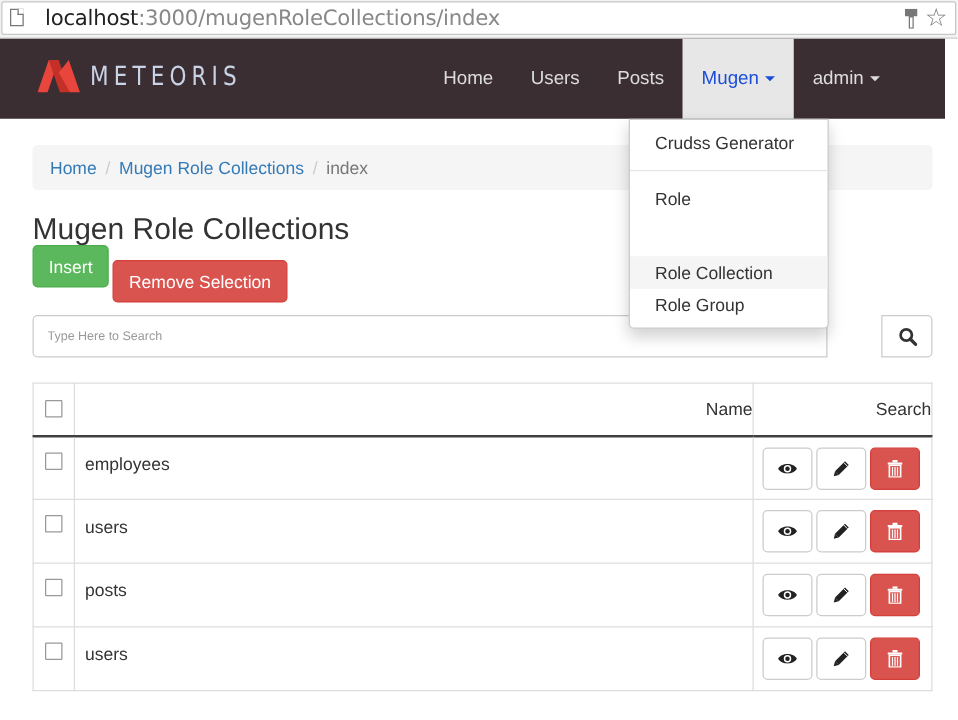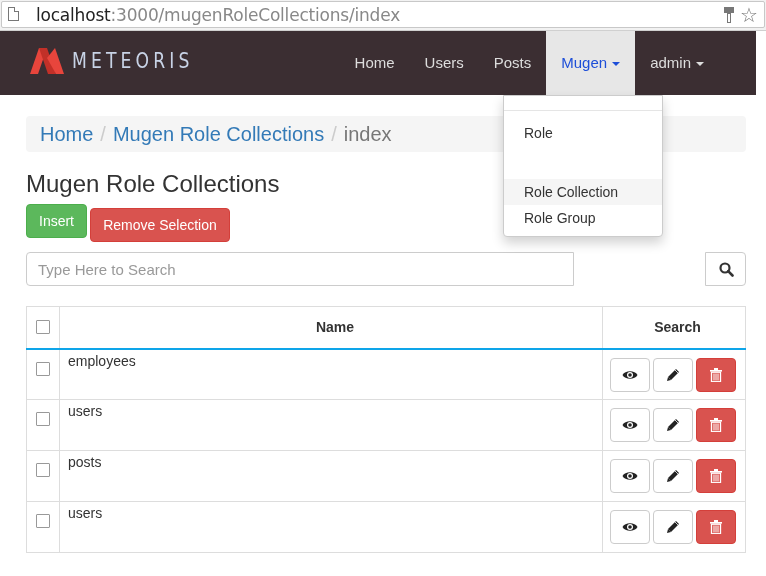--- a/index.html
+++ b/index.html
@@ -21,47 +21,47 @@
   .nav { position: absolute; right: 0; top: 0; height: 64px; display: flex; }
   .nav-item { height: 64px; line-height: 64px; padding: 0 15px; color: #ddd; font-size: 15px; cursor: pointer; }
   .nav-item.active { background: #e7e7e7; color: #1d4ed8; }
   .caret { display: inline-block; width: 0; height: 0; border-left: 4px solid transparent; border-right: 4px solid transparent; border-top: 4px solid currentColor; vertical-align: middle; margin-left: 5px; }
 
   .dropdown { position: absolute; left: 503px; top: 95px; width: 160px; background: #fff; border: 1px solid #ccc; border-radius: 0 0 4px 4px; box-shadow: 0 6px 12px rgba(0,0,0,0.18); padding: 5px 0; z-index: 10; }
   .dd-item { height: 26px; line-height: 26px; padding: 0 20px; font-size: 14px; color: #333; cursor: pointer; }
   .dd-item.hover { background: #f5f5f5; margin-top: 33px; }
   .dd-divider { height: 1px; background: #e5e5e5; margin: 9px 0; }
 
-  .breadcrumb { position: absolute; left: 26px; top: 116px; width: 720px; height: 36px; background: #f5f5f5; border-radius: 4px; padding: 0 14px; line-height: 36px; font-size: 20px; }
+  .breadcrumb { position: absolute; left: 26px; top: 116px; width: 720px; height: 36px; background: #f5f5f5; border-radius: 4px; padding: 0 14px; line-height: 36px; font-size: 14px; }
   .breadcrumb a { color: #337ab7; text-decoration: none; }
   .breadcrumb .sep { color: #ccc; padding: 0 7px; }
   .breadcrumb .current { color: #777; }
 
   .page-title { position: absolute; left: 26px; top: 170px; margin: 0; font-size: 24px; font-weight: normal; color: #333; }
 
   .btn { position: absolute; height: 34px; line-height: 32px; padding: 0 12px; border-radius: 4px; font-size: 14px; color: #fff; border: 1px solid; cursor: pointer; text-align: center; }
-  .btn-insert { left: 26px; top: 204px; width: 61px; background: #5cb85c; border-color: #4cae4c; }
+  .btn-insert { left: 26px; top: 196px; width: 61px; background: #5cb85c; border-color: #4cae4c; }
   .btn-remove { left: 90px; top: 208px; width: 140px; background: #d9534f; border-color: #d43f3a; }
 
   .search-wrap { position: absolute; left: 26px; top: 252px; width: 720px; height: 34px; }
-  .search-input { position: absolute; left: 0; top: 0; width: 548px; height: 34px; border: 1px solid #ccc; border-radius: 4px 0 0 4px; padding: 0 11px; font-size: 15px; font-family: "Liberation Sans", sans-serif; color: #555; outline: none; }
+  .search-input { position: absolute; left: 0; top: 0; width: 636px; height: 34px; border: 1px solid #ccc; border-radius: 4px 0 0 4px; padding: 0 11px; font-size: 10px; font-family: "Liberation Sans", sans-serif; color: #555; outline: none; }
   .search-input::placeholder { color: #999; }
   .search-btn { position: absolute; left: 679px; top: 0; width: 41px; height: 34px; border: 1px solid #ccc; border-radius: 0 4px 4px 0; background: #fff; cursor: pointer; }
   .search-btn svg { position: absolute; left: 13px; top: 9px; }
 
   table.grid { position: absolute; left: 26px; top: 306px; width: 720px; border-collapse: collapse; font-size: 14px; }
   table.grid td, table.grid th { border: 1px solid #ddd; padding: 0; vertical-align: top; }
-  table.grid th { height: 42px; text-align: center; font-weight: bold; vertical-align: middle; border-bottom: 2px solid #0ea5e9; }
+  table.grid th { height: 42px; text-align: right; font-weight: normal; vertical-align: middle; border-bottom: 2px solid #404040; }
   table.grid td { height: 51px; }
   .cb-cell { width: 33px; }
   .cb { display: block; width: 14px; height: 14px; border: 1px solid #999; border-radius: 1px; margin: 12px 0 0 9px; background: #fff; cursor: pointer; }
   th .cb { margin-top: 0; }
   .name-cell { padding-left: 8px !important; }
   th.name-cell { padding-left: 8px; }
-  td.name-cell span { display: block; margin-top: 3px; }
+  td.name-cell span { display: block; margin-top: 13px; }
   .actions-cell { width: 143px; padding-left: 7px !important; }
   th.actions-cell { padding-left: 6px; }
   .act-wrap { display: flex; gap: 3px; margin-top: 8px; }
   .act { width: 40px; height: 34px; border: 1px solid #ccc; border-radius: 4px; background: #fff; display: flex; align-items: center; justify-content: center; cursor: pointer; }
   .act.del { background: #d9534f; border-color: #d43f3a; }
 </style>
 </head>
 <body>
 
 <div class="urlbar">
@@ -89,20 +89,21 @@
   <div class="nav">
     <div class="nav-item"><span>Home</span></div>
     <div class="nav-item"><span>Users</span></div>
     <div class="nav-item"><span>Posts</span></div>
     <div class="nav-item active"><span>Mugen</span><span class="caret"></span></div>
     <div class="nav-item" style="padding-right:52px"><span>admin</span><span class="caret"></span></div>
   </div>
 </div>
 
 <div class="dropdown">
+  <div class="dd-item">Crudss Generator</div>
   <div class="dd-divider"></div>
   <div class="dd-item">Role</div>
   <div class="dd-item hover">Role Collection</div>
   <div class="dd-item">Role Group</div>
 </div>
 
 <div class="breadcrumb">
   <a href="#">Home</a><span class="sep">/</span><a href="#">Mugen Role Collections</a><span class="sep">/</span><span class="current">index</span>
 </div>
 

